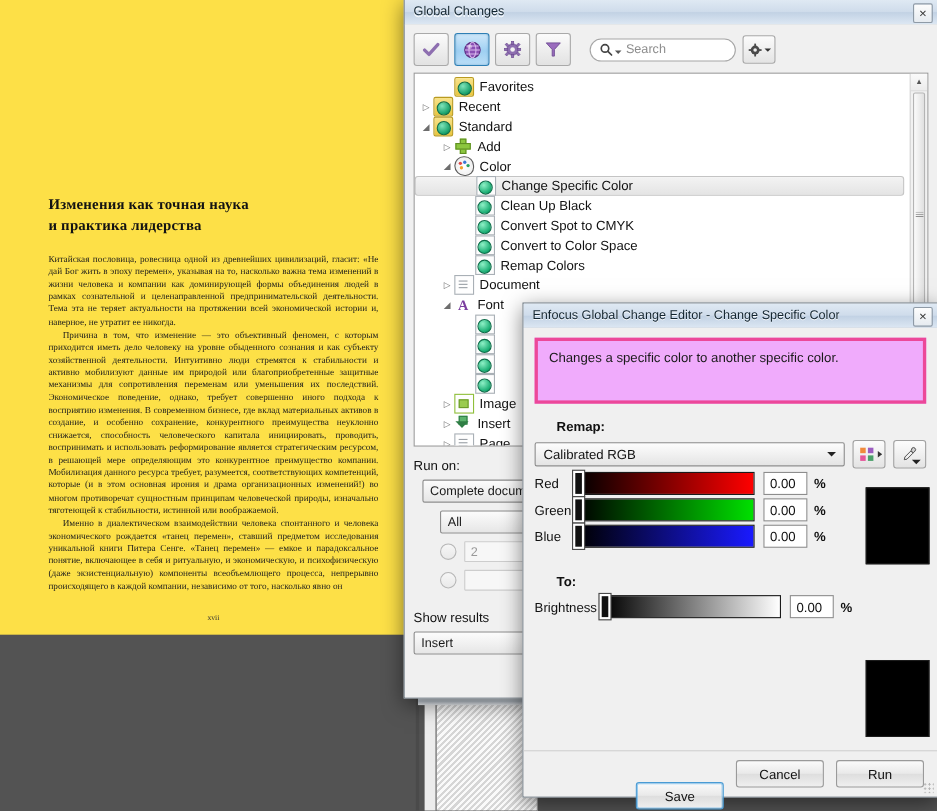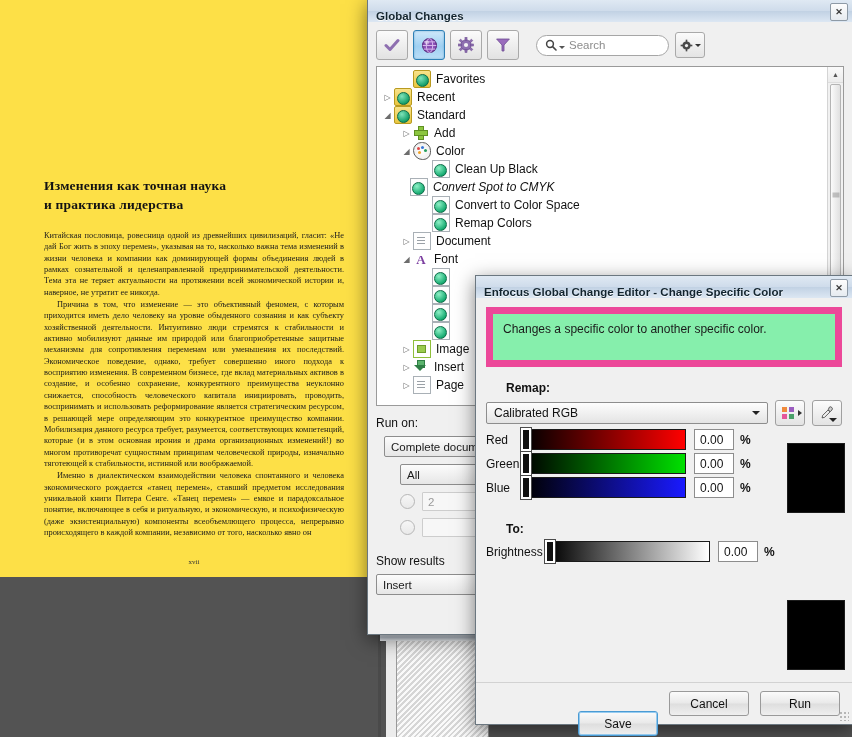--- a/index.html
+++ b/index.html
@@ -64,24 +64,23 @@
   .win{
     position:absolute;
     background:#f0f0f0;
     border:1px solid #6b7780;
     box-shadow:0 5px 18px rgba(0,0,0,.50), 0 0 0 1px rgba(255,255,255,.25) inset;
   }
   .win-title{
     height:22px;
     background:linear-gradient(#dfe9f3 0%, #cfdceb 48%, #c2d2e4 52%, #dce7f3 100%);
     border-bottom:1px solid #a6b4c2;
-    display:flex;align-items:flex-end;
+    display:flex;align-items:center;
     padding:0 4px 0 8px;
     position:relative;
-    font-weight:bold;
   }
   .win-title-text{
     font-size:11.5px;color:#12242f;
     text-shadow:0 1px 0 rgba(255,255,255,.85);
     white-space:nowrap;overflow:hidden;
   }
   .win-close{
     position:absolute;right:4px;top:3px;
     width:16px;height:16px;
     border:1px solid #8e9aa6;border-radius:2px;
@@ -287,21 +286,21 @@
 
   
   #win-editor{
     left:475px;top:275px;width:376px;height:448px;
   }
   #ed-body{
     position:absolute;left:0;top:22px;right:0;bottom:0;
     background:#f0f0f0;box-sizing:border-box;padding:9px 10px 0 10px;
   }
   #ed-desc{
-    border:7px solid #ec4899;background:#86efac;
+    border:3px solid #ec4899;background:#f0abfc;
     height:60px;box-sizing:border-box;padding:8px 10px;
     font-size:12px;color:#1a1a1a;
   }
   .sec-title{
     font-weight:bold;font-size:12px;color:#111;
     margin:14px 0 5px 0;
     padding-left:20px;
   }
   .combo2{
     height:22px;border:1px solid #8d8d8d;border-radius:2px;
@@ -496,26 +495,31 @@
           <div class="tnode" style="padding-left: 23px;">
             <span class="twist">▷</span>
             <span class="ico ico-plus"></span>
             <span class="tlabel">Add</span>
           </div>
           <div class="tnode" style="padding-left: 23px;">
             <span class="twist">◢</span>
             <span class="ico ico-palette"></span>
             <span class="tlabel">Color</span>
           </div>
+          <div class="tnode sel" style="padding-left: 42px;">
+            <span class="twist"></span>
+            <span class="ico ico-doc"></span>
+            <span class="tlabel">Change Specific Color</span>
+          </div>
           <div class="tnode" style="padding-left: 42px;">
             <span class="twist"></span>
             <span class="ico ico-doc"></span>
             <span class="tlabel">Clean Up Black</span>
           </div>
-          <div class="tnode" style="padding-left: 20px; font-style: italic;">
+          <div class="tnode" style="padding-left: 42px;">
             <span class="twist"></span>
             <span class="ico ico-doc"></span>
             <span class="tlabel">Convert Spot to CMYK</span>
           </div>
           <div class="tnode" style="padding-left: 42px;">
             <span class="twist"></span>
             <span class="ico ico-doc"></span>
             <span class="tlabel">Convert to Color Space</span>
           </div>
           <div class="tnode" style="padding-left: 42px;">

